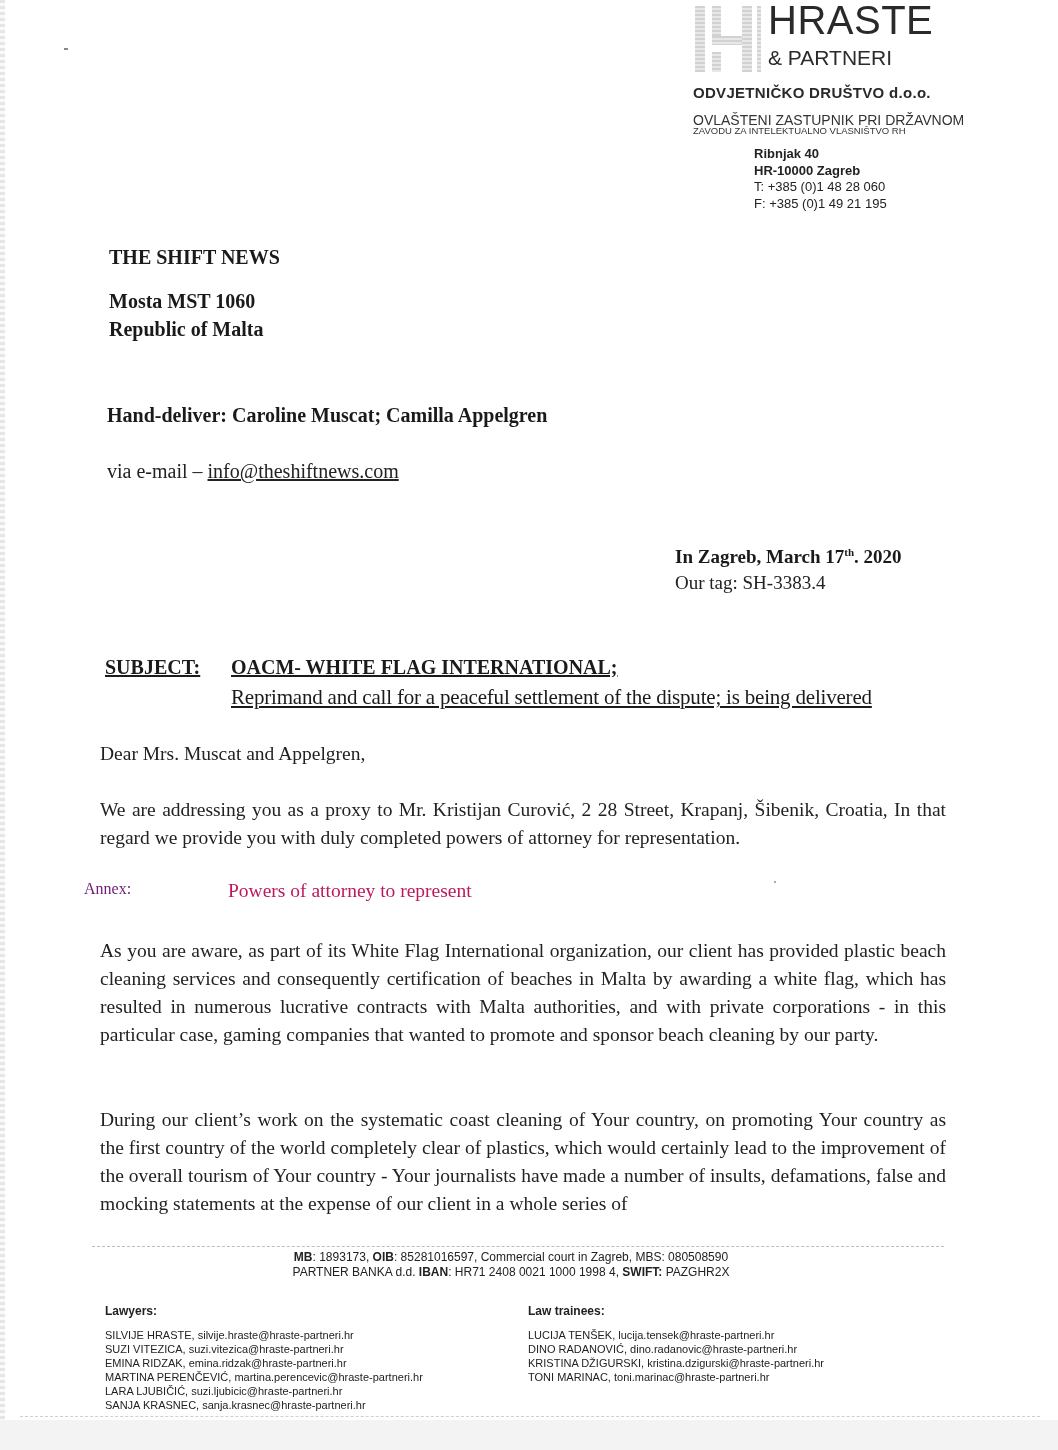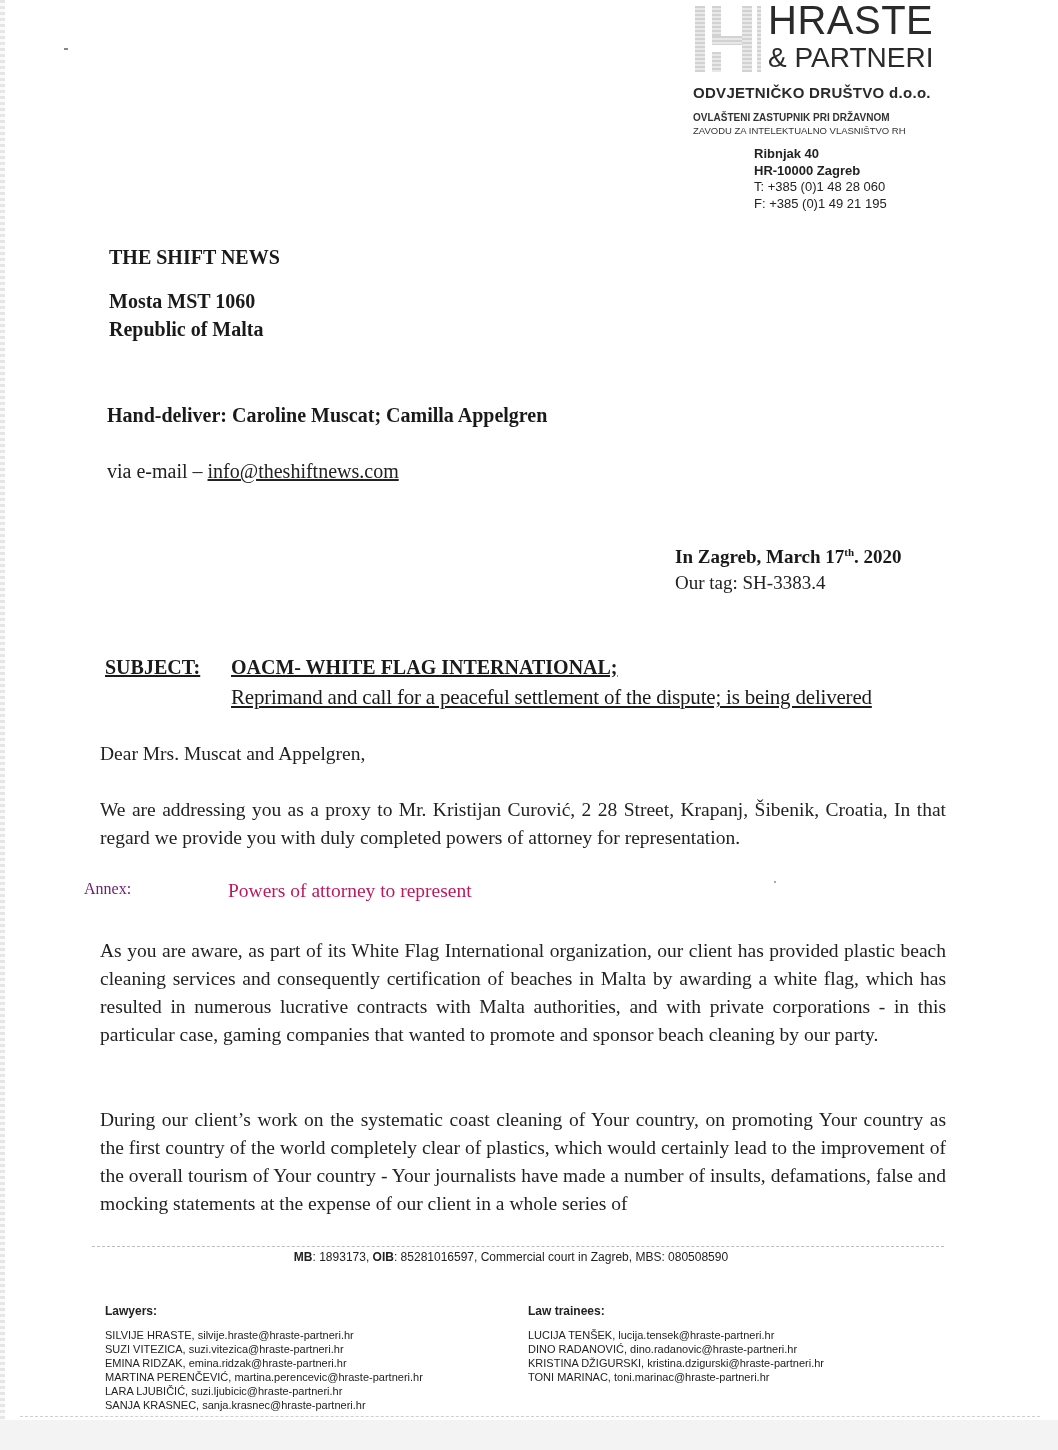--- a/index.html
+++ b/index.html
@@ -12,25 +12,25 @@
   .bottom-band { position: absolute; left: 0; top: 1420px; width: 1058px; height: 30px; background: #f3f3f3; }
   .speck { position: absolute; left: 64px; top: 48px; width: 4px; height: 2px; background: #888; }
   .speck2 { position: absolute; left: 774px; top: 881px; width: 2px; height: 2px; background: #aaa; }
 
   
   .logo-mark { position: absolute; left: 695px; top: 4px; width: 66px; height: 68px; }
   .logo-mark .bar { position: absolute; background: repeating-linear-gradient(to bottom, #d2d2d2 0 2px, #e8e8e8 2px 4px); }
   .firm-name { position: absolute; left: 768px; top: 0px; font-family: "Liberation Sans", sans-serif;
     font-size: 40px; line-height: 40px; color: #2a2a2a; letter-spacing: 0.5px; }
   .firm-sub { position: absolute; left: 768px; top: 44px; font-family: "Liberation Sans", sans-serif;
-    font-size: 28px; line-height: 28px; color: #2a2a2a; }
+    font-size: 21px; line-height: 28px; color: #2a2a2a; }
   .firm-type { position: absolute; left: 693px; top: 84px; font-family: "Liberation Sans", sans-serif;
     font-size: 15px; font-weight: bold; color: #2a2a2a; letter-spacing: 0.3px; }
   .firm-auth1 { position: absolute; left: 693px; top: 112px; font-family: "Liberation Sans", sans-serif;
-    font-size: 10px; color: #333; font-weight: bold; }
+    font-size: 14px; color: #333; }
   .firm-auth2 { position: absolute; left: 693px; top: 125px; font-family: "Liberation Sans", sans-serif;
     font-size: 9.5px; color: #333; }
   .firm-addr { position: absolute; left: 754px; top: 146px; font-family: "Liberation Sans", sans-serif;
     font-size: 13px; line-height: 16.5px; color: #222; }
   .firm-addr .b { font-weight: bold; }
 
   
   .recip { position: absolute; left: 109px; font-weight: bold; font-size: 20px; color: #1a1a1a; }
   .via { position: absolute; left: 107px; top: 460px; font-size: 20px; color: #222; }
   .via a { color: #222; text-decoration: underline; }
@@ -105,20 +105,21 @@
 <div class="para" style="top:740px;">Dear Mrs. Muscat and Appelgren,</div>
 <div class="para" style="top:796px;">We are addressing you as a proxy to Mr. Kristijan Curović, 2 28 Street, Krapanj, Šibenik, Croatia, In that regard we provide you with duly completed powers of attorney for representation.</div>
 <div class="annex-label">Annex:</div>
 <div class="annex-text">Powers of attorney to represent</div>
 <div class="para" style="top:937px;">As you are aware, as part of its White Flag International organization, our client has provided plastic beach cleaning services and consequently certification of beaches in Malta by awarding a white flag, which has resulted in numerous lucrative contracts with Malta authorities, and with private corporations - in this particular case, gaming companies that wanted to promote and sponsor beach cleaning by our party.</div>
 <div class="para" style="top:1106px;">During our client’s work on the systematic coast cleaning of Your country, on promoting Your country as the first country of the world completely clear of plastics, which would certainly lead to the improvement of the overall tourism of Your country - Your journalists have made a number of insults, defamations, false and mocking statements at the expense of our client in a whole series of</div>
 
 <div class="footer-rule"></div>
 <div class="footer-reg">
   <div><b>MB</b><span>: 1893173, </span><b>OIB</b><span>: 85281016597, Commercial court in Zagreb, MBS: 080508590</span></div>
+  <div><span>PARTNER BANKA d.d. </span><b>IBAN</b><span>: HR71 2408 0021 1000 1998 4, </span><b>SWIFT:</b><span> PAZGHR2X</span></div>
 </div>
 
 <div class="col-title" style="left:105px;">Lawyers:</div>
 <div class="people" style="left:105px;">
   <div>SILVIJE HRASTE, silvije.hraste@hraste-partneri.hr</div>
   <div>SUZI VITEZICA, suzi.vitezica@hraste-partneri.hr</div>
   <div>EMINA RIDZAK, emina.ridzak@hraste-partneri.hr</div>
   <div>MARTINA PERENČEVIĆ, martina.perencevic@hraste-partneri.hr</div>
   <div>LARA LJUBIČIĆ, suzi.ljubicic@hraste-partneri.hr</div>
   <div>SANJA KRASNEC, sanja.krasnec@hraste-partneri.hr</div>

